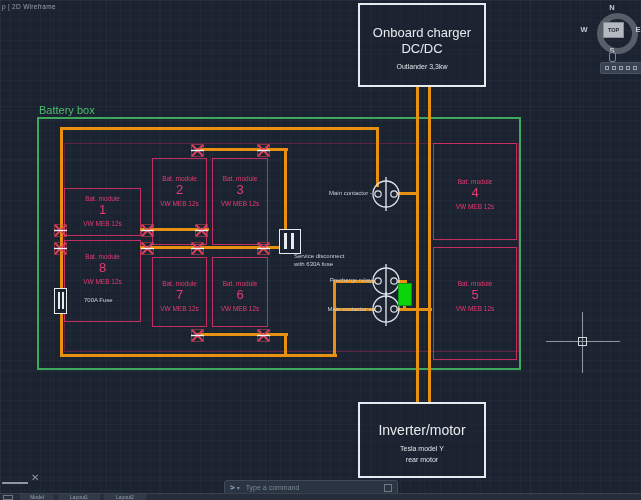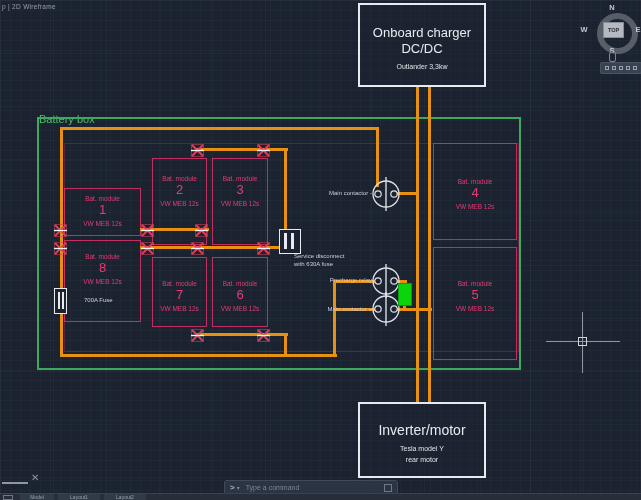--- a/index.html
+++ b/index.html
@@ -64,21 +64,21 @@
        text-align:center;line-height:7px;overflow:hidden;}
   .tab-ic{position:absolute;left:3px;top:1px;width:10px;height:5px;border:1px solid #6f7985;box-sizing:border-box;}
 </style>
 </head>
 <body>
 
 <div id="canvas">
 
   <div class="abs vp-label">p | 2D Wireframe</div>
 
-  <div class="abs greenlabel" style="left:39px;top:104px;margin-top:9px;">Battery box</div>
+  <div class="abs greenlabel" style="left:39px;top:104px;">Battery box</div>
   <div class="abs greenbox" style="left:37px;top:117px;width:480px;height:249px;"></div>
   <div class="abs packoutline" style="left:64px;top:143px;width:453px;height:207px;"></div>
 
   <div class="abs module" style="left:64px;top:188px;width:77px;height:48px;padding-top:6px;">
     <div class="m-label">Bat. module</div>
     <div class="m-num">1</div>
     <div class="m-type">VW MEB 12s</div>
   </div>
   <div class="abs module" style="left:152px;top:158px;width:55px;height:87px;padding-top:16px;">
     <div class="m-label">Bat. module</div>

